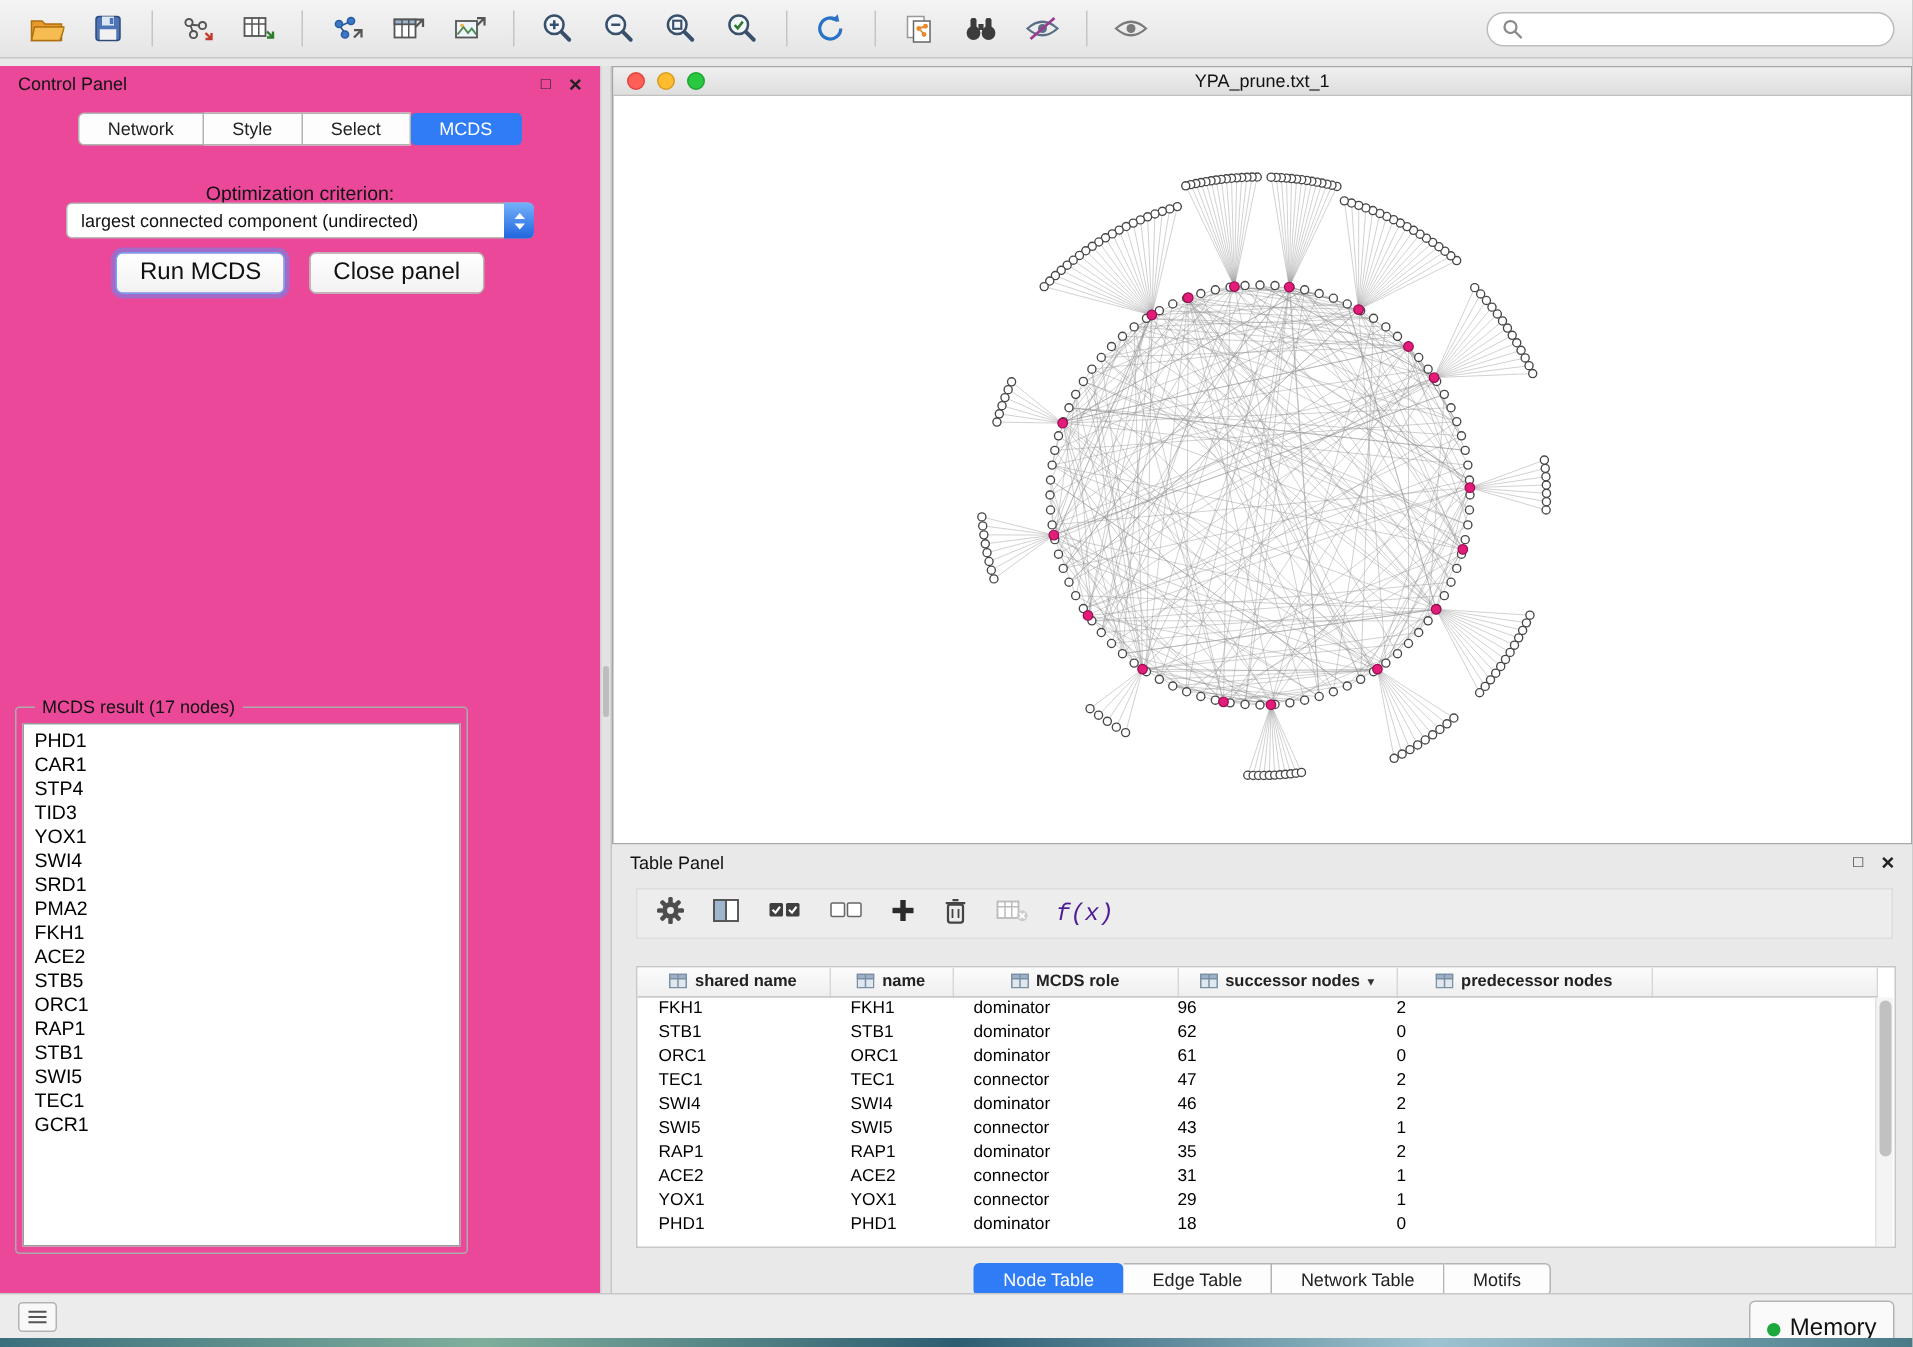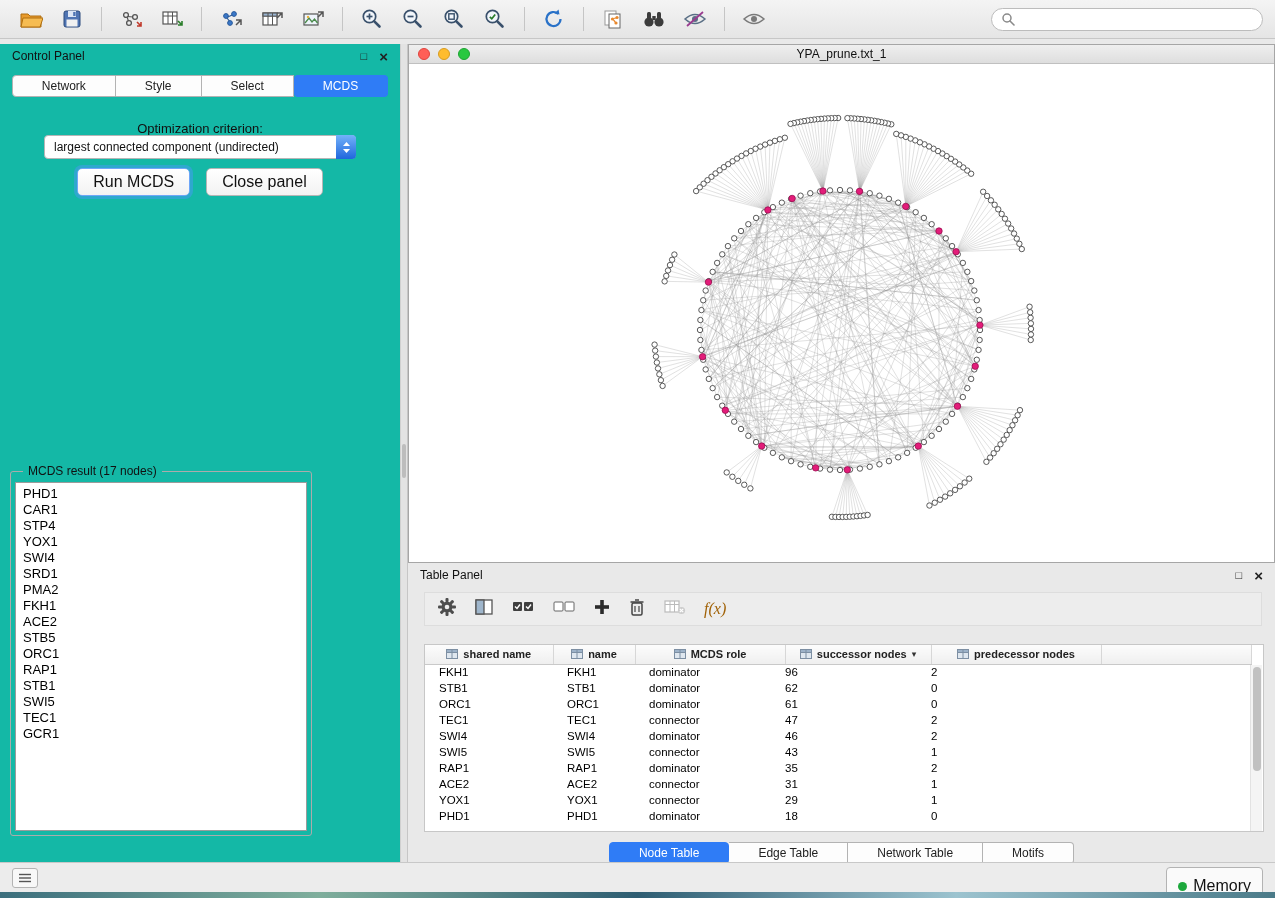--- a/index.html
+++ b/index.html
@@ -10,28 +10,28 @@
   #toolbar { position:absolute; left:0; top:0; width:1275px; height:39px;
     background:linear-gradient(#f4f4f4,#e5e5e5); border-bottom:1px solid #c7c7c7;
     display:flex; align-items:center; padding:0 12px; gap:3px; }
   .tbtn { width:38px; height:30px; display:flex; align-items:center; justify-content:center; border-radius:4px; }
   .tsep { width:1px; height:24px; background:#c5c5c5; margin:0 7px; }
   .searchbox { margin-left:auto; width:272px; height:23px; background:#fff; border:1px solid #bcbcbc;
     border-radius:12px; display:flex; align-items:center; padding:0 9px; gap:6px; }
   .searchbox input { border:none; outline:none; flex:1; font-size:12px; background:transparent; color:#222; }
 
   
-  #control-panel { position:absolute; left:0; top:44px; width:400px; height:818px; background:#14b8a6; }
+  #control-panel { position:absolute; left:0; top:44px; width:400px; height:818px; background:#ec4899; }
   .panel-titlebar { height:24px; display:flex; align-items:center; padding:0 12px; font-size:12px; color:#111; }
   .win-icons { margin-left:auto; display:flex; gap:12px; align-items:center; color:#222; }
   .float-glyph { font-size:11px; line-height:1; }
   .close-glyph { font-size:15px; line-height:1; font-weight:bold; }
 
   .seg-tabs { display:flex; justify-content:center; margin-top:7px; }
-  .seg { border:1px solid #b3b3b3; border-left:none; background:#fdfdfd; padding:3px 29px;
+  .seg { border:1px solid #b3b3b3; border-left:none; background:#fdfdfd; padding:3px 19px;
     font-size:12px; color:#222; line-height:14px; }
   .seg:first-child { border-left:1px solid #b3b3b3; border-radius:4px 0 0 4px; }
   .seg:last-child { border-radius:0 4px 4px 0; }
   .seg.active { background:#2f7cf6; border-color:#2f7cf6; color:#fff; border-radius:4px; }
 
   .opt-label { text-align:center; margin-top:24px; font-size:13px; color:#111; }
   .combo { position:absolute; left:44px; top:91px; width:312px; height:24px; background:#fff;
     border:1px solid #b6b6b6; border-radius:4px; display:flex; align-items:center;gap:24px; }
   .combo-text { flex:1; font-size:12px; padding-left:9px; color:#111; white-space:nowrap; overflow:hidden; }
   .combo-stepper { width:20px; height:24px; margin:-1px; border-radius:0 4px 4px 0;
@@ -66,22 +66,22 @@
   .light { width:12px; height:12px; border-radius:50%; }
   .light.red { background:#ff5f57; border:1px solid #e0443e; }
   .light.yellow { background:#febc2e; border:1px solid #d89c20; }
   .light.green { background:#28c840; border:1px solid #1ea433; }
   #network-svg { position:absolute; left:0; top:19px; }
 
   
   #table-panel { position:absolute; left:408px; top:563px; width:867px; height:299px; background:#e9e9e9; }
   .table-toolbar { position:absolute; left:16px; top:29px; width:838px; height:34px;
     background:#ededed; border:1px solid #dddddd; display:flex; align-items:center; gap:17px; padding:0 12px; }
-  .fx-label { font-family:Liberation Serif, serif; font-style:italic;
-    font-size:16px; color:#a16207; }
+  .fx-label { font-family:Liberation Mono, monospace; font-style:italic;
+    font-size:16px; color:#4c1d95; }
   .table-wrap { position:absolute; left:16px; top:81px; width:840px; height:188px;
     background:#fff; border:1px solid #c7c7c7; overflow:hidden; }
   table { border-collapse:collapse; table-layout:fixed; width:826px; }
   thead th { height:19px; background:linear-gradient(#fcfcfc,#efefef); border-right:1px solid #d7d7d7;
     border-bottom:1px solid #c9c9c9; font-weight:normal; font-size:11px; color:#222; }
   .th-inner { display:flex; align-items:center; justify-content:center; gap:5px;font-weight:bold; }
   tbody td { height:16px; font-size:11.5px; color:#000; white-space:nowrap; overflow:hidden; }
   td.c0, td.c1, td.c2 { padding-left:14px; text-align:left; }
   td.c3, td.c4 { padding-right:12px; }
   .sort-arrow { font-size:9px; color:#333; }
@@ -281,20 +281,21 @@
     <div class="btn-row">
       <button class="btn focus">Run MCDS</button>
       <button class="btn">Close panel</button>
     </div>
     <fieldset id="result-box">
       <legend>MCDS result (17 nodes)</legend>
       <div class="result-list">
           <div class="result-item">PHD1</div>
           <div class="result-item">CAR1</div>
           <div class="result-item">STP4</div>
+          <div class="result-item">TID3</div>
           <div class="result-item">YOX1</div>
           <div class="result-item">SWI4</div>
           <div class="result-item">SRD1</div>
           <div class="result-item">PMA2</div>
           <div class="result-item">FKH1</div>
           <div class="result-item">ACE2</div>
           <div class="result-item">STB5</div>
           <div class="result-item">ORC1</div>
           <div class="result-item">RAP1</div>
           <div class="result-item">STB1</div>

